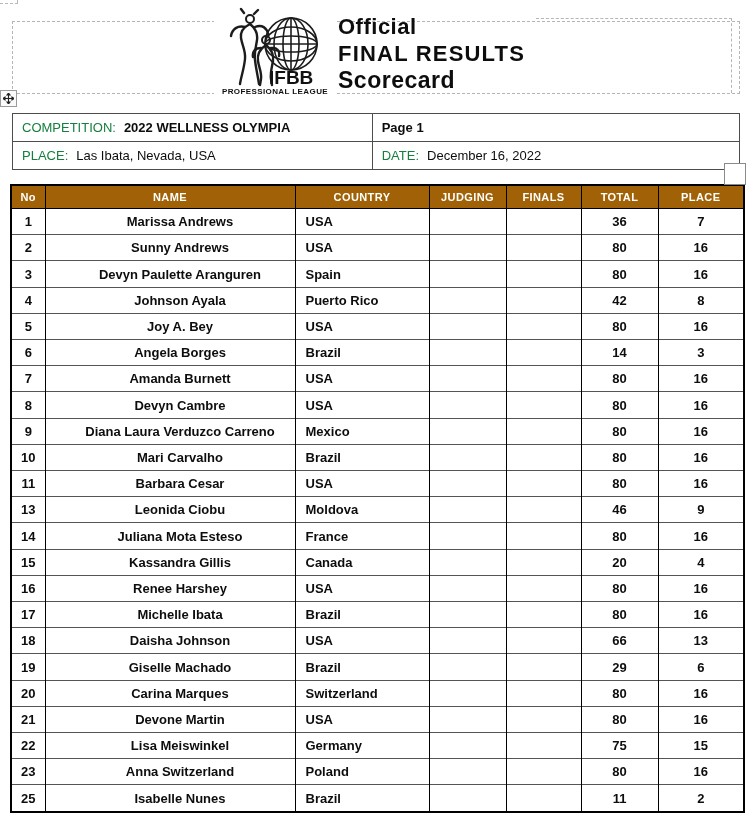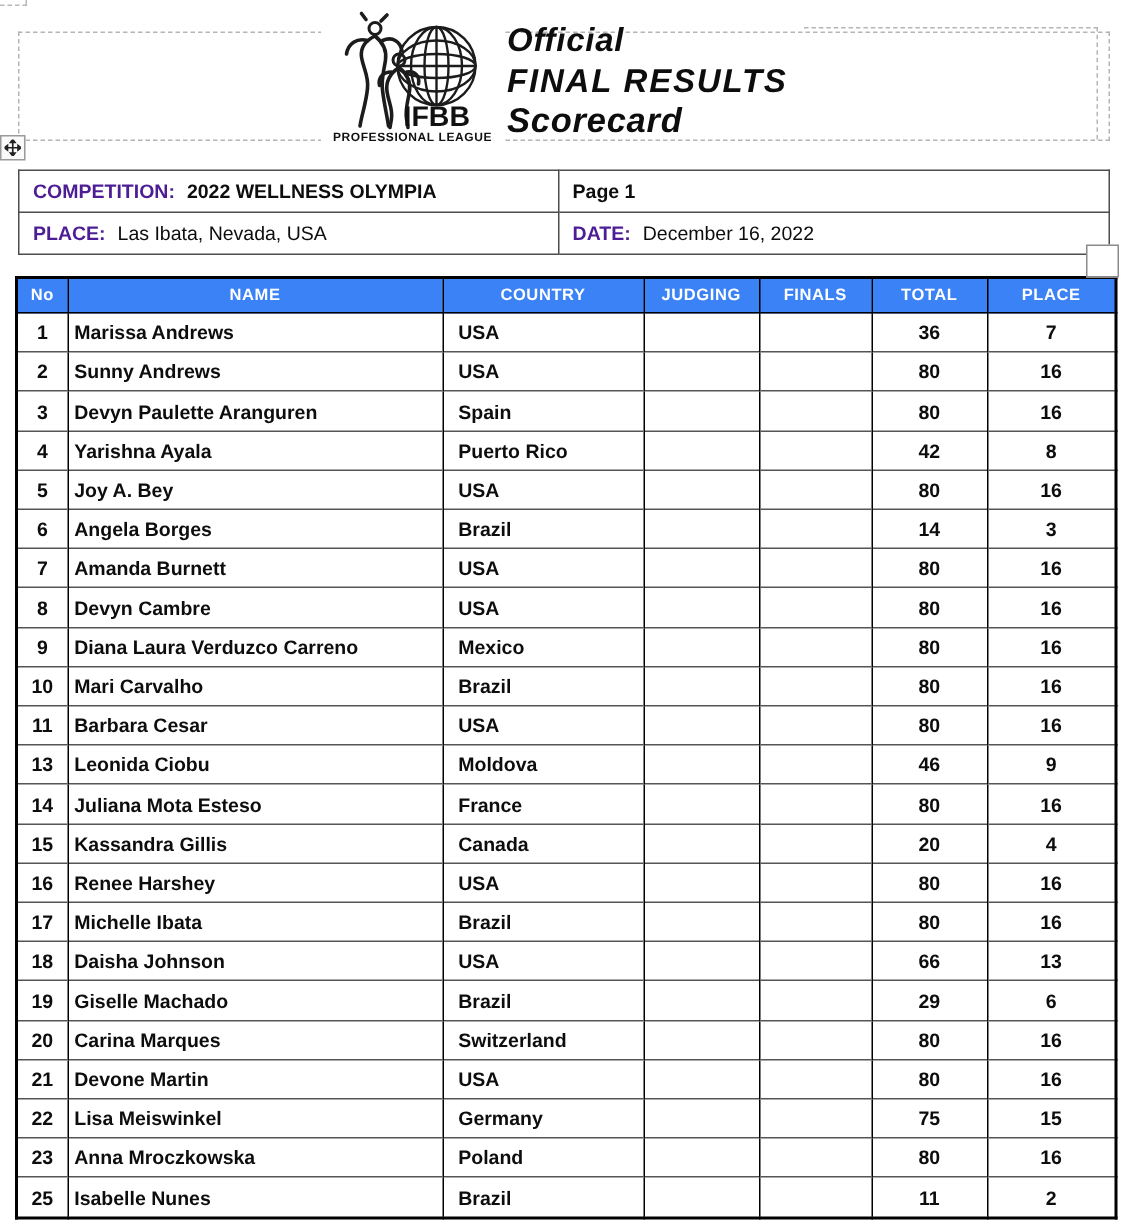--- a/index.html
+++ b/index.html
@@ -15,53 +15,53 @@
 
   
   .frame-a{left:12px;top:21px;width:726px;height:71px;border:1px dashed #b5b5b5;}
   .frame-b{left:536px;top:18px;width:195px;height:74px;
     border-top:1px dashed #b5b5b5;border-right:1px dashed #b5b5b5;}
 
   
   .logo{left:214px;top:7px;width:122px;height:90px;background:#fff;z-index:2;}
 
   
-  .title-block{left:338px;top:13px;z-index:2;line-height:27px;white-space:nowrap;font-style:italic;}
+  .title-block{left:338px;top:13px;z-index:2;line-height:27px;white-space:nowrap;}
   .title-l1{font-size:22px;font-weight:bold;letter-spacing:.5px;}
   .title-l2{font-size:22px;font-weight:bold;letter-spacing:1.2px;text-align:center;}
   .title-l3{font-size:23px;font-weight:bold;letter-spacing:.5px;}
 
   
   .move-handle{left:0;top:90px;width:15px;height:15px;background:#fafafa;
     border:1px solid #9a9a9a;display:flex;align-items:center;justify-content:center;z-index:3;}
 
   
   .info-table{left:12px;top:113px;width:728px;border-collapse:collapse;z-index:2;}
   .info-table td{border:1px solid #4d4d4d;height:27px;font-size:13px;
     padding:0 0 0 9px;vertical-align:middle;white-space:nowrap;}
-  .lbl{font-weight:bold;color:#4c1d95;}
+  .lbl{font-weight:normal;color:#15803d;}
   .val-bold{font-weight:bold;margin-left:8px;}
   .val{margin-left:8px;}
   .page-cell{font-weight:bold;font-size:14px;}
 
   
   .resize-box{left:724px;top:163px;width:20px;height:20px;background:#fff;
     border:1px solid #8a8a8a;z-index:6;}
 
   
   .results-table{left:10px;top:184px;width:733px;height:629px;
     border-collapse:collapse;table-layout:fixed;z-index:4;border:2px solid #000;}
   .results-table th{
-    background:#3b82f6;color:#fff;font-size:11px;font-weight:bold;height:22px;
+    background:#a16207;color:#fff;font-size:11px;font-weight:bold;height:22px;
     letter-spacing:.4px;text-align:center;padding:0;border:1px solid #000;}
   .results-table td{
     font-size:13px;font-weight:bold;color:#0d0d0d;text-align:center;
     padding:0;border-left:1px solid #000;border-top:1px solid #555;
     overflow:hidden;white-space:nowrap;}
-  .results-table td.cell-name{text-align:left;padding-left:4px;}
+  .results-table td.cell-name{text-align:center;padding-left:20px;}
   .results-table td.cell-country{text-align:left;padding-left:10px;margin-top:20px;}
   .results-table th.h-name{}
 </style>
 </head>
 <body>
 
 <div id="canvas">
 
   <div class="abs corner-dash"></div>
   <div class="abs frame-a"></div>
@@ -189,21 +189,21 @@
       <td class="cell-no">3</td>
       <td class="cell-name">Devyn Paulette Aranguren</td>
       <td class="cell-country">Spain</td>
       <td class="cell-judging"></td>
       <td class="cell-finals"></td>
       <td class="cell-total">80</td>
       <td class="cell-place">16</td>
     </tr>
         <tr>
       <td class="cell-no">4</td>
-      <td class="cell-name">Yarishna Ayala</td>
+      <td class="cell-name">Johnson Ayala</td>
       <td class="cell-country">Puerto Rico</td>
       <td class="cell-judging"></td>
       <td class="cell-finals"></td>
       <td class="cell-total">42</td>
       <td class="cell-place">8</td>
     </tr>
         <tr>
       <td class="cell-no">5</td>
       <td class="cell-name">Joy A. Bey</td>
       <td class="cell-country">USA</td>
@@ -351,21 +351,21 @@
       <td class="cell-no">22</td>
       <td class="cell-name">Lisa Meiswinkel</td>
       <td class="cell-country">Germany</td>
       <td class="cell-judging"></td>
       <td class="cell-finals"></td>
       <td class="cell-total">75</td>
       <td class="cell-place">15</td>
     </tr>
         <tr>
       <td class="cell-no">23</td>
-      <td class="cell-name">Anna Mroczkowska</td>
+      <td class="cell-name">Anna Switzerland</td>
       <td class="cell-country">Poland</td>
       <td class="cell-judging"></td>
       <td class="cell-finals"></td>
       <td class="cell-total">80</td>
       <td class="cell-place">16</td>
     </tr>
         <tr>
       <td class="cell-no">25</td>
       <td class="cell-name">Isabelle Nunes</td>
       <td class="cell-country">Brazil</td>

